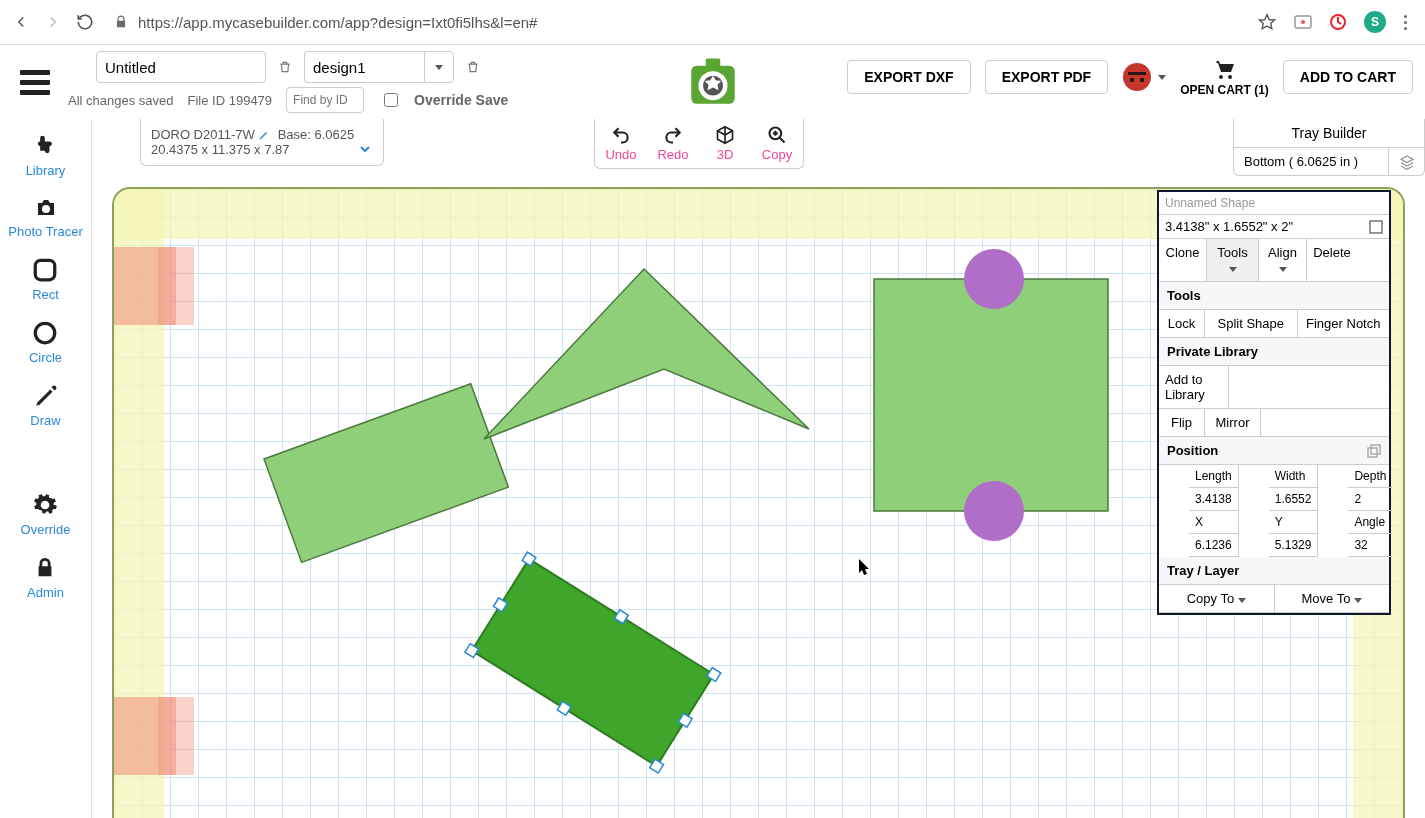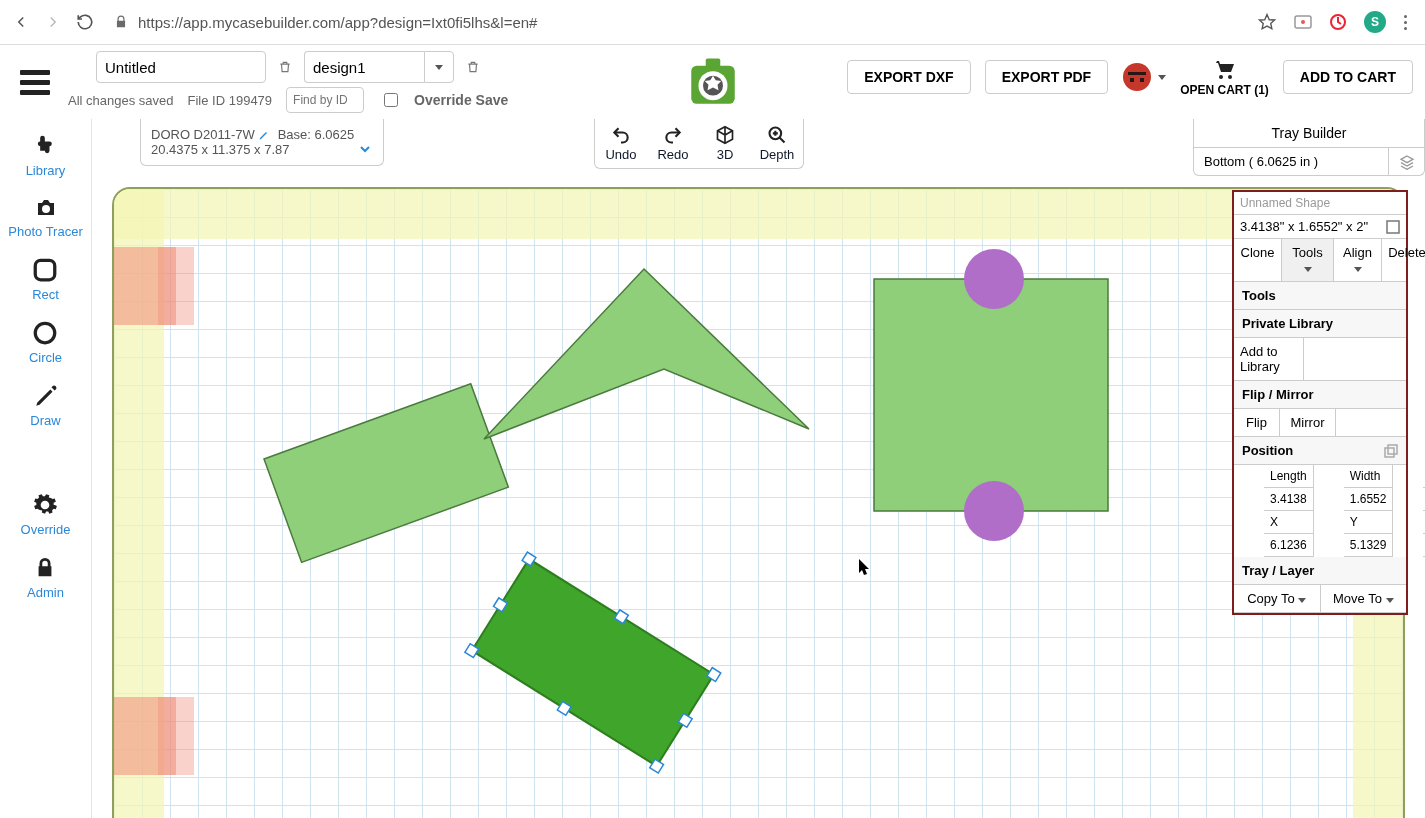--- a/index.html
+++ b/index.html
@@ -38,34 +38,34 @@
 .main { display:flex; height:699px; }
 .sidebar { width:92px; border-right:1px solid #e3e3e3; display:flex; flex-direction:column; align-items:center; padding-top:12px; gap:18px;}
 .side-item{display:flex;flex-direction:column;align-items:center;gap:4px;color:#2b88d8;font-size:13px;cursor:pointer;}
 .side-item .ic{color:#222;}
 .canvas-wrap{flex:1;position:relative;}
 
 .canvas-header{position:absolute;top:0;left:48px;right:0;height:62px;display:flex;align-items:flex-start;}
 .case-picker{width:244px;border:1px solid #ccc;border-top:none;border-radius:0 0 6px 6px;padding:8px 10px;font-size:13px;color:#555;position:relative;}
 .case-picker .chev{position:absolute;right:10px;bottom:8px;color:#2b88d8;}
 .mid-tools{margin-left:210px;border:1px solid #ccc;border-top:none;border-radius:0 0 6px 6px;display:flex;}
-.mid-tool{width:52px;display:flex;flex-direction:column;align-items:center;gap:2px;padding:6px 0;font-size:13px;color:#0f172a;}
-.tray-area{margin-left:auto;width:232px;border:1px solid #ccc;border-top:none;border-radius:0 0 6px 6px;}
+.mid-tool{width:52px;display:flex;flex-direction:column;align-items:center;gap:2px;padding:6px 0;font-size:13px;color:#ec4899;}
+.tray-area{margin-left:auto;width:192px;border:1px solid #ccc;border-top:none;border-radius:0 0 6px 6px;}
 .tray-title{text-align:center;padding:6px 0;font-size:14px;border-bottom:1px solid #ccc;}
 .tray-select{display:flex;}
 .tray-select span{flex:1;padding:6px 10px;font-size:13px;}
 .tray-select .layers{width:36px;border-left:1px solid #ccc;display:flex;align-items:center;justify-content:center;}
 
 .canvas{position:absolute;left:20px;right:20px;top:68px;bottom:0;border:2px solid #8fa05a;border-radius:18px 18px 0 0;border-bottom:none;background:repeating-linear-gradient(#cfe4f0 0,#cfe4f0 1px,transparent 1px,transparent 28px),repeating-linear-gradient(90deg,#cfe4f0 0,#cfe4f0 1px,transparent 1px,transparent 28px),#fff;overflow:hidden;}
 .yellow-edge{position:absolute;background:rgba(243,245,180,0.7);}
 .pink-sq{position:absolute;background:rgba(240,140,120,0.55);}
 .cursor-pointer{position:absolute;left:744px;top:370px;}
 
 
-.panel{position:absolute;right:17px;top:190px;width:176px;border:2px solid #7f1d1d;background:#fff;font-size:13px;}
+.panel{position:absolute;right:34px;top:190px;width:234px;border:2px solid #0f172a;background:#fff;font-size:13px;}
 .panel-head{padding:4px 6px;border-bottom:1px solid #ccc;color:#999;font-size:12px;}
 .panel-dim{padding:4px 6px;border-bottom:1px solid #ccc;display:flex;align-items:center;justify-content:space-between;}
 .panel-row{display:flex;border-bottom:1px solid #ccc;}
 .panel-row > div{padding:6px 6px;border-right:1px solid #ccc;flex:1;text-align:center;}
 .panel-row > div:last-child{border-right:none;}
 .panel-row.four > div{flex:none;}
 .panel-sec{padding:6px 8px;font-weight:700;background:#f7f7f7;border-bottom:1px solid #ccc;display:flex;justify-content:space-between;align-items:center;}
 .panel-grid{display:grid;grid-template-columns:repeat(3,1fr);}
 .panel-grid div{padding:4px 6px;border-right:1px solid #ccc;border-bottom:1px solid #ccc;font-size:12px;margin-left:30px;}
 .panel-grid div:nth-child(3n){border-right:none;}
@@ -264,21 +264,21 @@
               <path d="M12 2l9 5v10l-9 5-9-5V7z"></path>
               <path d="M12 2v20M3 7l9 5 9-5"></path>
             </svg>
             <span>3D</span>
           </div>
         <div class="mid-tool">
             <svg width="20" height="20" viewBox="0 0 24 24" fill="none" stroke="#222" stroke-width="2.5">
               <circle cx="10" cy="10" r="7"></circle>
               <path d="M15 15l6 6M10 7v6M7 10h6"></path>
             </svg>
-            <span>Depth</span>
+            <span>Copy</span>
           </div>
       </div>
       <div class="tray-area">
         <div class="tray-title">Tray Builder</div>
         <div class="tray-select">
           <span>Bottom ( 6.0625 in )</span>
           <div class="layers">
               <svg width="18" height="16" viewBox="0 0 24 24" fill="none" stroke="#999" stroke-width="2">
                 <path d="M12 3l9 5-9 5-9-5 9-5zM3 13l9 5 9-5M3 18l9 5 9-5"></path>
               </svg>
@@ -342,26 +342,30 @@
         <rect x="1" y="1" width="12" height="12"></rect>
       </svg>
   </div>
   <div class="panel-row four">
     <div style="width:48px">Clone</div>
     <div style="width:52px;background:#f0f0f0;"><span>Tools</span> <span class="caret-down"></span></div>
     <div style="width:48px"><span>Align</span> <span class="caret-down"></span></div>
     <div style="width:50px">Delete</div>
   </div>
   <div class="panel-sec">Tools</div>
+  <div class="panel-row">
+    <div style="flex:0 0 46px">Lock</div>
+    <div>Split Shape</div>
+    <div>Finger Notch</div>
+  </div>
   <div class="panel-sec">Private Library</div>
   <div class="panel-row">
       <div style="flex:0 0 70px;text-align:left;">Add to Library</div>
       <div></div>
     </div>
-  <div class="panel-sec">Flip / Mirror</div>
   <div class="panel-row">
       <div style="flex:0 0 46px">Flip</div>
       <div style="flex:0 0 56px">Mirror</div>
       <div></div>
     </div>
   <div class="panel-sec">
       <span>Position</span>
       <svg width="14" height="14" fill="none" stroke="#aaa" stroke-width="1.5">
         <rect x="1" y="4" width="9" height="9"></rect>
         <rect x="4" y="1" width="9" height="9"></rect>

